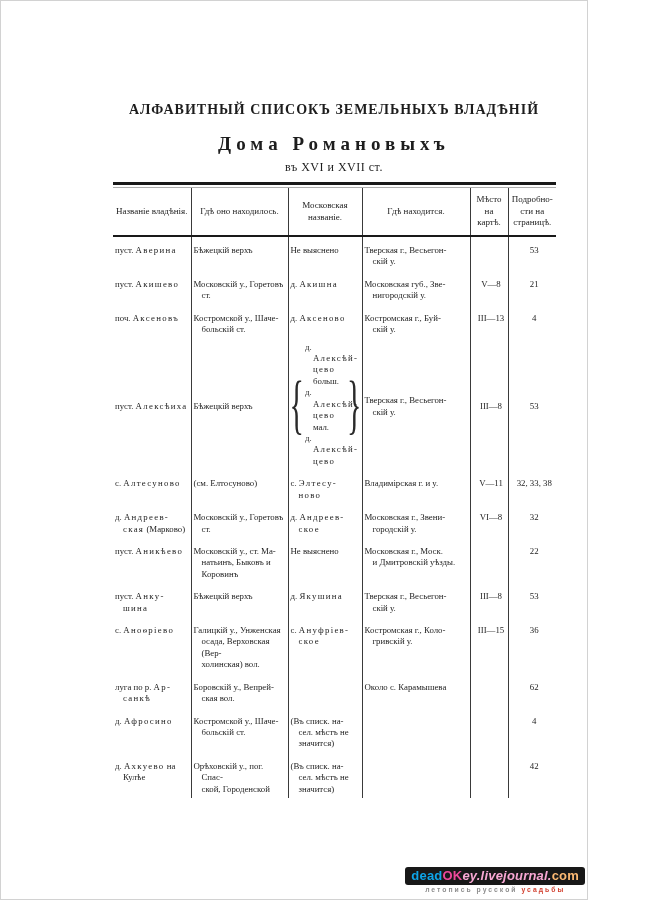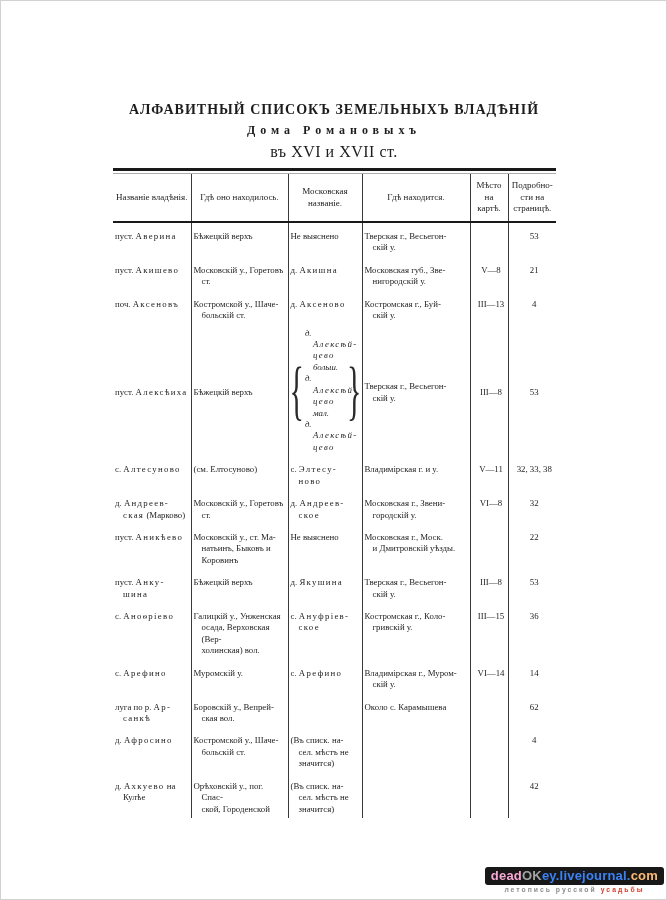--- a/index.html
+++ b/index.html
@@ -1,30 +1,30 @@
 <!DOCTYPE html>
 <html><head>
 <meta charset="utf-8">
 <style>
   html, body { margin: 0; padding: 0; background: #ffffff; }
   .page {
     position: relative;
-    width: 667px;
+    width: 588px;
     height: 900px;
     background: #ffffff;
     overflow: hidden;
     box-shadow: inset 0 0 0 1px #d2d2d2;
     font-family: "Liberation Serif", "DejaVu Serif", serif;
     color: #1d1d1d;
   }
   
   .titles { width: 444px; margin-left: 112px; padding-top: 102px; text-align: center; }
   .t1 { font-size: 14px; letter-spacing: 1px; white-space: nowrap; font-weight: 600; }
-  .t2 { font-size: 12px; font-weight: bold; letter-spacing: 5px; margin-top: 5px; white-space: nowrap; }
-  .t3 { font-size: 16px; margin-top: 5px; letter-spacing: 0.5px; }
+  .t2 { font-size: 19px; font-weight: bold; letter-spacing: 5px; margin-top: 15px; white-space: nowrap; }
+  .t3 { font-size: 12px; margin-top: 5px; letter-spacing: 0.5px; }
   
   .tablewrap { width: 443px; margin-left: 113px; margin-top: 7px; }
   .toprule { height: 3px; background: #191919; margin-bottom: 2px; }
   table { border-collapse: collapse; width: 443px; table-layout: fixed; }
   col.c1 { width: 78px; } col.c2 { width: 97px; } col.c3 { width: 74px; }
   col.c4 { width: 108px; } col.c5 { width: 38px; } col.c6 { width: 48px; }
   th {
     border-top: 1px solid #adadad;
     border-bottom: 2px solid #191919;
     font-weight: normal;
@@ -53,21 +53,21 @@
   .brace {
     display: inline-block;
     font-size: 30px;
     line-height: 1;
     font-weight: 300;
     transform: scaleY(2.15);
     color: #2a2a2a;
     flex: 0 0 auto;
   }
   .brace-items { flex: 1 1 auto; min-width: 0; }
-  .brace-item { padding-left: 9px; text-indent: -8px; font-style: italic; }
+  .brace-item { padding-left: 9px; text-indent: -8px; }
   
   .watermark {
     position: absolute;
     right: 3px;
     bottom: 7px;
     text-align: center;
     font-family: "Liberation Sans", sans-serif;
   }
   .wm-box {
     display: inline-block;
@@ -215,29 +215,20 @@
 осада, Верховская (Вер-
 холинская) вол.</td>
             <td class="hang"><span>с. </span><span class="sp">Ануфріев-
 ское</span></td>
             <td class="hang">Костромская г., Коло-
 гривскій у.</td>
             <td class="c">III—15</td>
             <td class="c">36</td>
           </tr>
           <tr>
-            <td class="hang"><span>с. </span><span class="sp">Арефино</span></td>
-            <td class="hang">Муромскій у.</td>
-            <td class="hang"><span>с. </span><span class="sp">Арефино</span></td>
-            <td class="hang">Владимірская г., Муром-
-скій у.</td>
-            <td class="c">VI—14</td>
-            <td class="c">14</td>
-          </tr>
-          <tr>
             <td class="hang"><span>луга по р. </span><span class="sp">Ар-
 санкѣ</span></td>
             <td class="hang">Боровскій у., Вепрей-
 ская вол.</td>
             <td class="hang"><span></span></td>
             <td class="hang">Около с. Карамышева</td>
             <td class="c"></td>
             <td class="c">62</td>
           </tr>
           <tr>
@@ -261,17 +252,17 @@
 значится)</span></td>
             <td class="hang"></td>
             <td class="c"></td>
             <td class="c">42</td>
           </tr>
         </tbody>
     </table>
   </div>
 
   <div class="watermark">
-    <div class="wm-box"><span style="color: #f9a8d4;">dead</span><span style="color: #a3a3a3; margin-top: 28px;">OK</span><span style="color: #3b82f6;">ey.livejournal.</span><span style="color: #fdba74;">com</span></div>
+    <div class="wm-box"><span style="color: #0ea5e9;">dead</span><span style="color: #ec4899; margin-top: 28px;">OK</span><span style="color: #f9a8d4; font-style: italic;">ey.livejournal.</span><span style="color: #fdba74;">com</span></div>
     <div class="wm-tagline"><span style="color: rgb(141, 141, 141);">летопись русской</span><span style="color: rgb(210, 64, 47);">усадьбы</span></div>
   </div>
 
 </div>
 
 </body></html>

